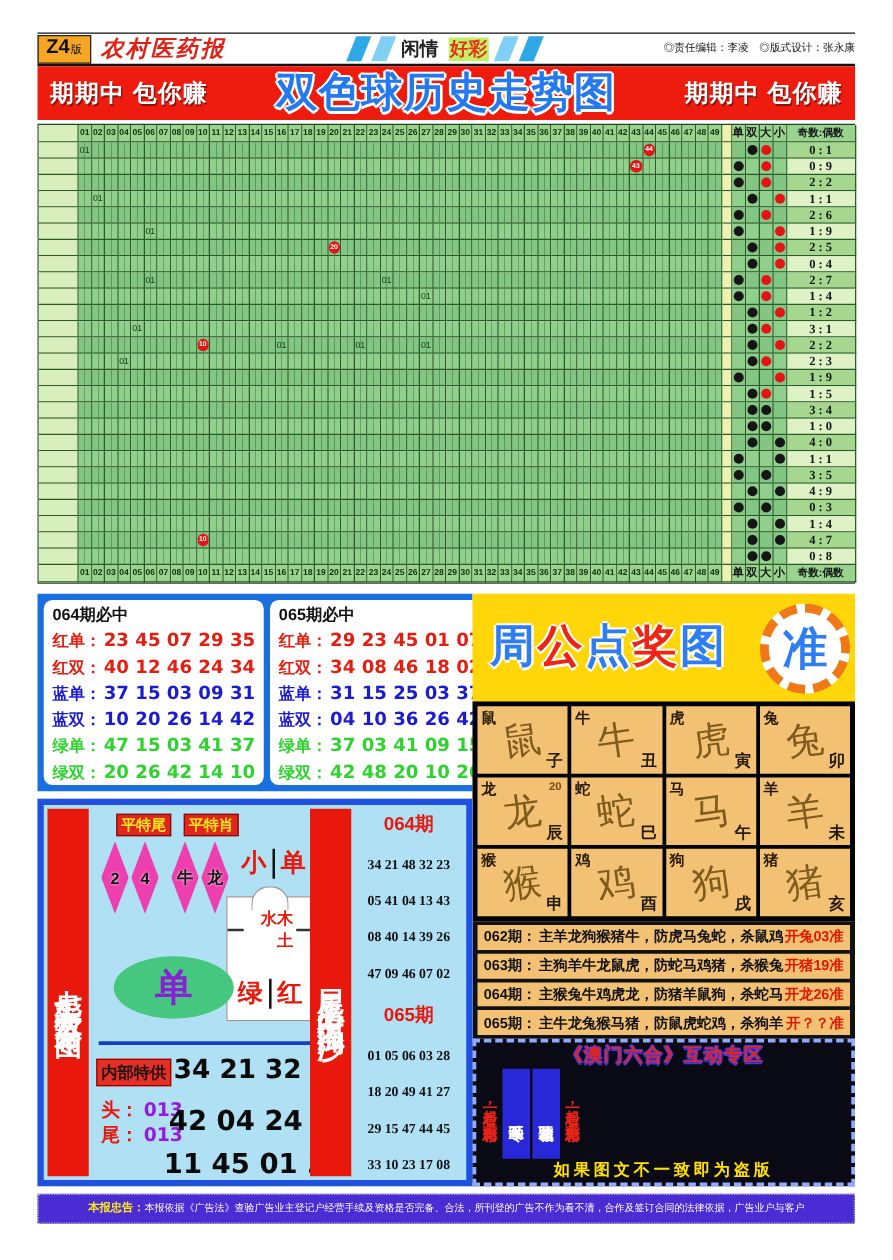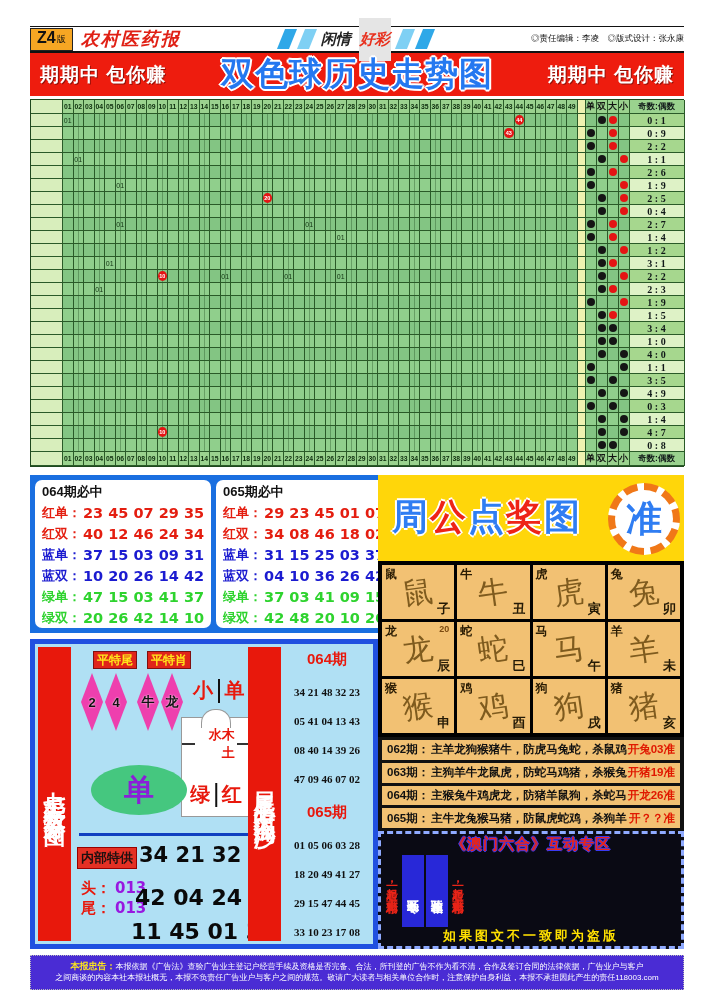--- a/index.html
+++ b/index.html
@@ -6,25 +6,25 @@
   .page{position:relative;width:714px;height:1008px;background:#ffffff;margin:0 auto;
         font-family:"Liberation Sans",sans-serif;overflow:hidden;}
   .content{position:absolute;left:30px;top:26px;width:654px;}
 
   
   .hdrbar{display:flex;align-items:center;height:27px;border-top:1px solid #111;border-bottom:2px solid #111;box-sizing:border-box;background:#fff;}
   .edition{background:#f6a623;border:1px solid #222;padding:0 6px;height:21px;display:flex;align-items:baseline;margin-right:8px;}
   .edition b{font-size:16px;color:#111;font-weight:bold;}
   .edition i{font-style:normal;font-size:9px;color:#111;margin-left:1px;align-self:center;}
   .papername{font-family:"Liberation Serif",serif;font-weight:bold;font-style:italic;font-size:18px;color:#e02015;letter-spacing:2px;}
-  .masthead{display:flex;align-items:center;gap:8px;margin:0 auto;font-style:italic;}
+  .masthead{display:flex;align-items:flex-end;gap:8px;margin:0 auto;}
   .stripe{width:12px;height:20px;background:#2fa8e8;transform:skewX(-22deg);}
   .stripe.s2{background:#7fd0f4;}
   .mast-dark{font-weight:bold;font-size:15px;color:#222;text-shadow:0 0 1px #fff;}
-  .mast-red{font-weight:bold;font-size:15px;color:#e8301d;background:#e5e5e5;padding:12px 1px;}
+  .mast-red{font-weight:bold;font-size:15px;color:#e8301d;background:#bef264;padding:0 1px;}
   .credits{font-size:8.5px;color:#111;white-space:nowrap;}
 
   
   .banner{height:43px;background:#ee1c0e;display:flex;align-items:center;justify-content:space-between;padding:0 10px;box-sizing:border-box;}
   .slogan{color:#fff;font-weight:bold;font-size:19px;letter-spacing:1px;text-shadow:1px 1px 0 #901008;}
   .maintitle{color:#2478f0;font-weight:bold;font-size:33px;letter-spacing:1px;white-space:nowrap;
     text-shadow:-2px 0 0 #fff,2px 0 0 #fff,0 -2px 0 #fff,0 2px 0 #fff,-1px -1px 0 #fff,1px 1px 0 #fff,-1px 1px 0 #fff,1px -1px 0 #fff;}
 
   
   .grid{margin-top:3px;border:1px solid #1e481e;box-sizing:border-box;}
@@ -2176,17 +2176,16 @@
           </div>
           <div class="mc-bottom">如果图文不一致即为盗版</div>
         </div>
       </div>
     </div>
 
     <div class="disclaimer">
       <div class="ln">
         <span class="pfx">本报忠告：</span><span>本报依据《广告法》查验广告业主登记户经营手续及资格是否完备、合法，所刊登的广告不作为看不清，合作及签订合同的法律依据，广告业户与客户</span>
       </div>
-      <div class="ln">之间商谈的内容本社本报社概无，本报不负责任广告业户与客户之间的规范。敬请广大读者与相关单位合作时，注意保护自身利益，本报不承担因此产生的责任118003.com</div>
     </div>
 
   </div>
 </div>
 
 </body></html>

